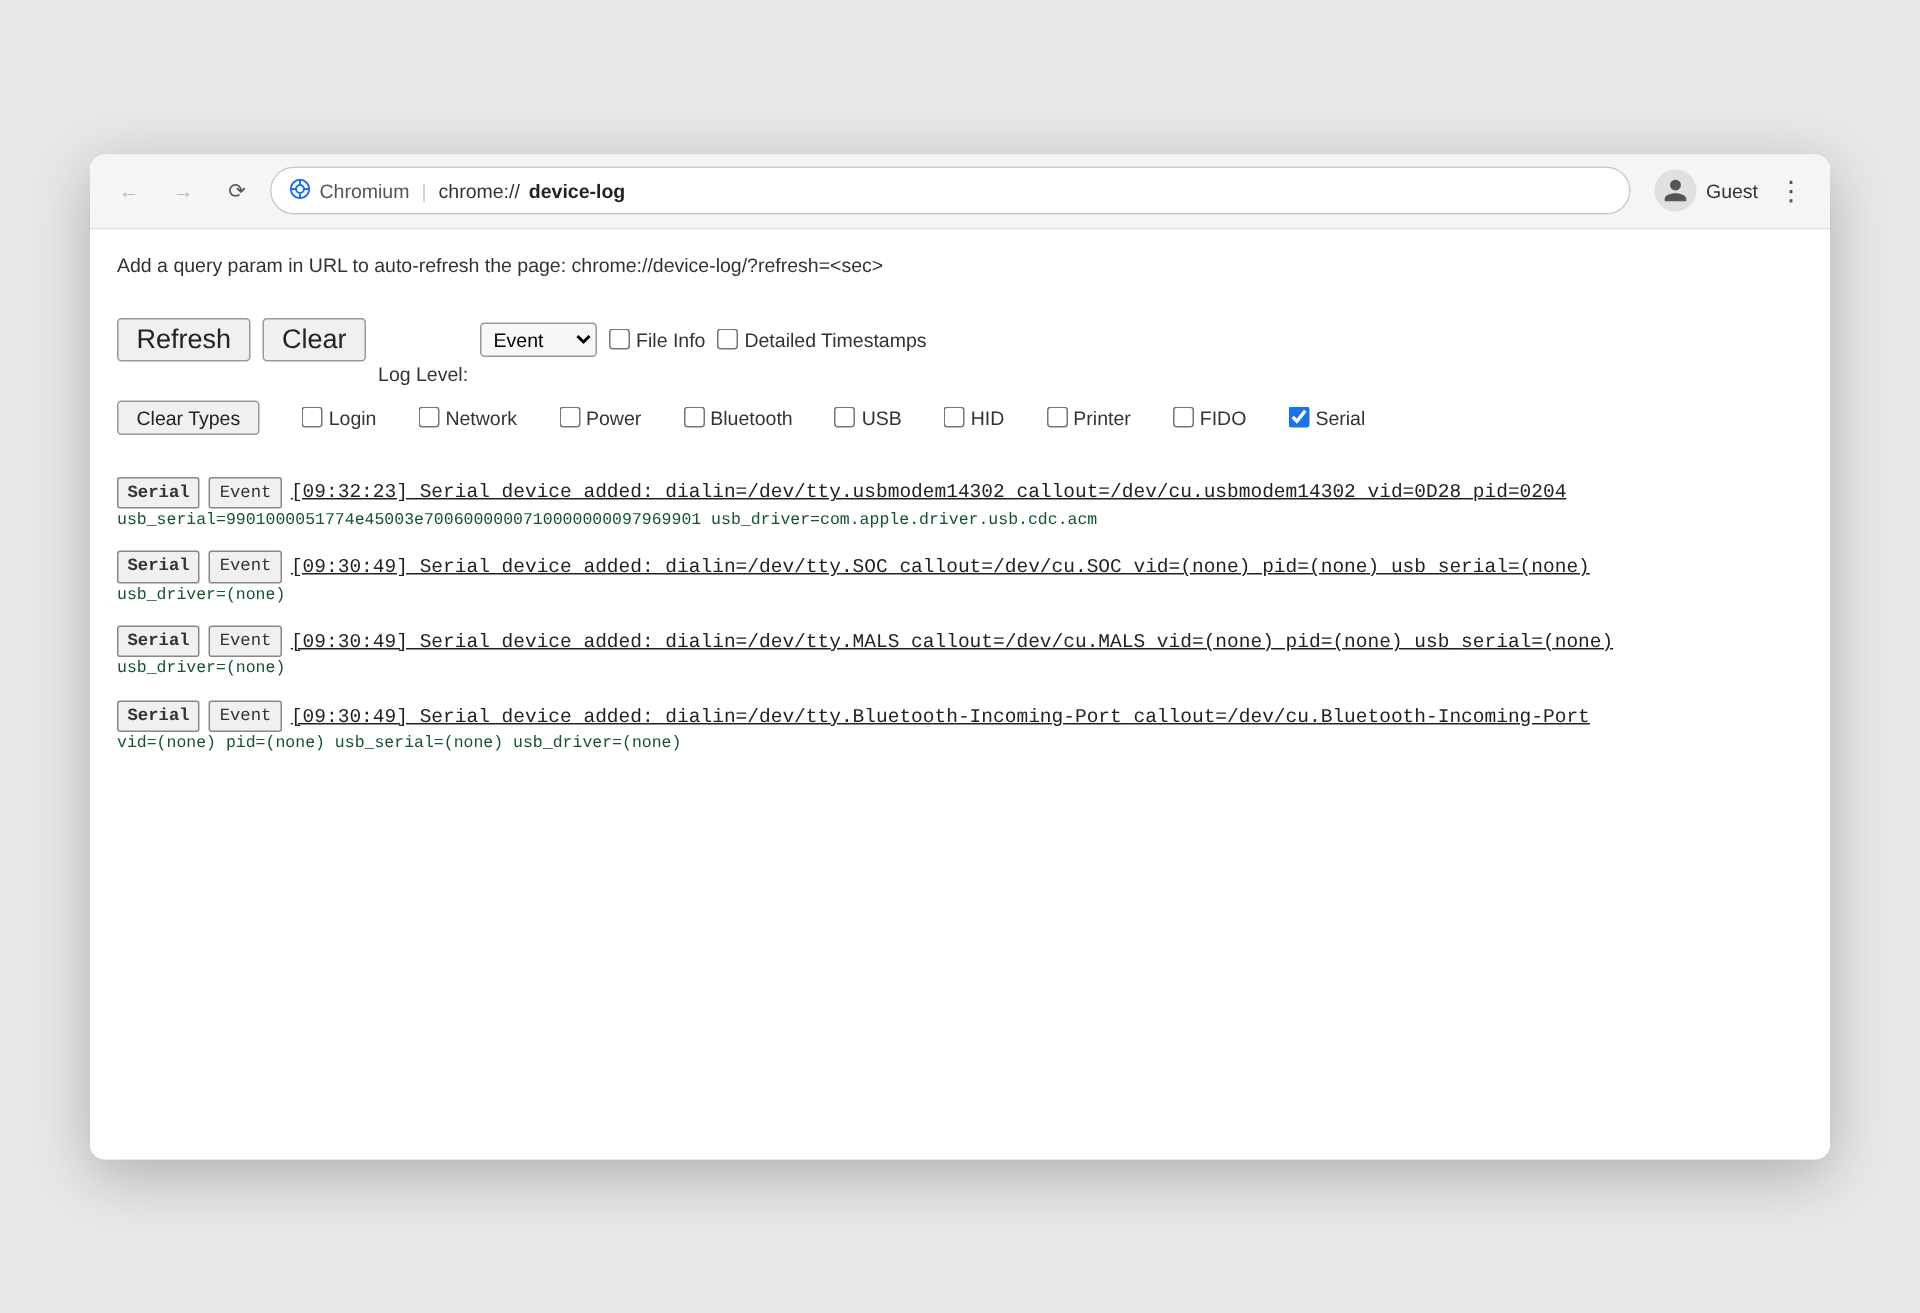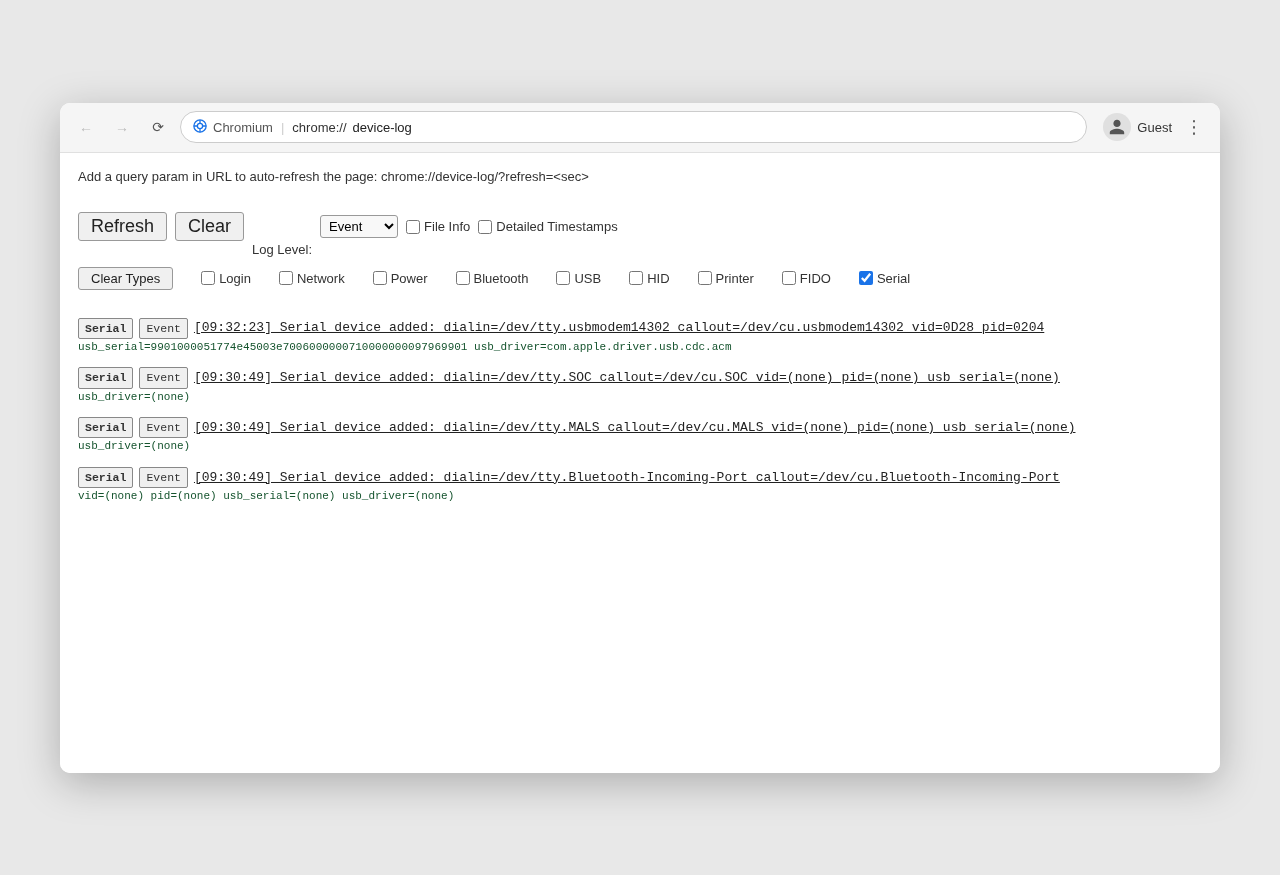--- a/index.html
+++ b/index.html
@@ -126,21 +126,21 @@
       display: flex;
       align-items: center;
       padding: 0 12px;
       gap: 6px;
       font-size: 13px;
       color: #333;
     }
     .url-bar-favicon { font-size: 13px; }
     .url-brand { color: #555; }
     .url-sep { color: #ccc; margin: 0 2px; }
-    .url-path-bold { font-weight: 400; color: #222; }
+    .url-path-bold { font-weight: 700; color: #222; }
     .profile-area {
       display: flex;
       align-items: center;
       gap: 6px;
       margin-left: 8px;
     }
     .profile-icon {
       width: 28px;
       height: 28px;
       border-radius: 50%;
@@ -209,21 +209,21 @@
     .log-level-select {
       border: 1px solid #999;
       border-radius: 3px;
       background: #f8f8f8;
       font-size: 13px;
       padding: 2px 4px;
       cursor: pointer;
     }
     .checkbox-label {
       display: flex;
-      align-items: flex-end;
+      align-items: flex-start;
       gap: 4px;
       font-size: 13px;
       color: #333;
       cursor: pointer;
     }
     .checkbox-label input[type="checkbox"] {
       width: 14px;
       height: 14px;
       cursor: pointer;
     }

